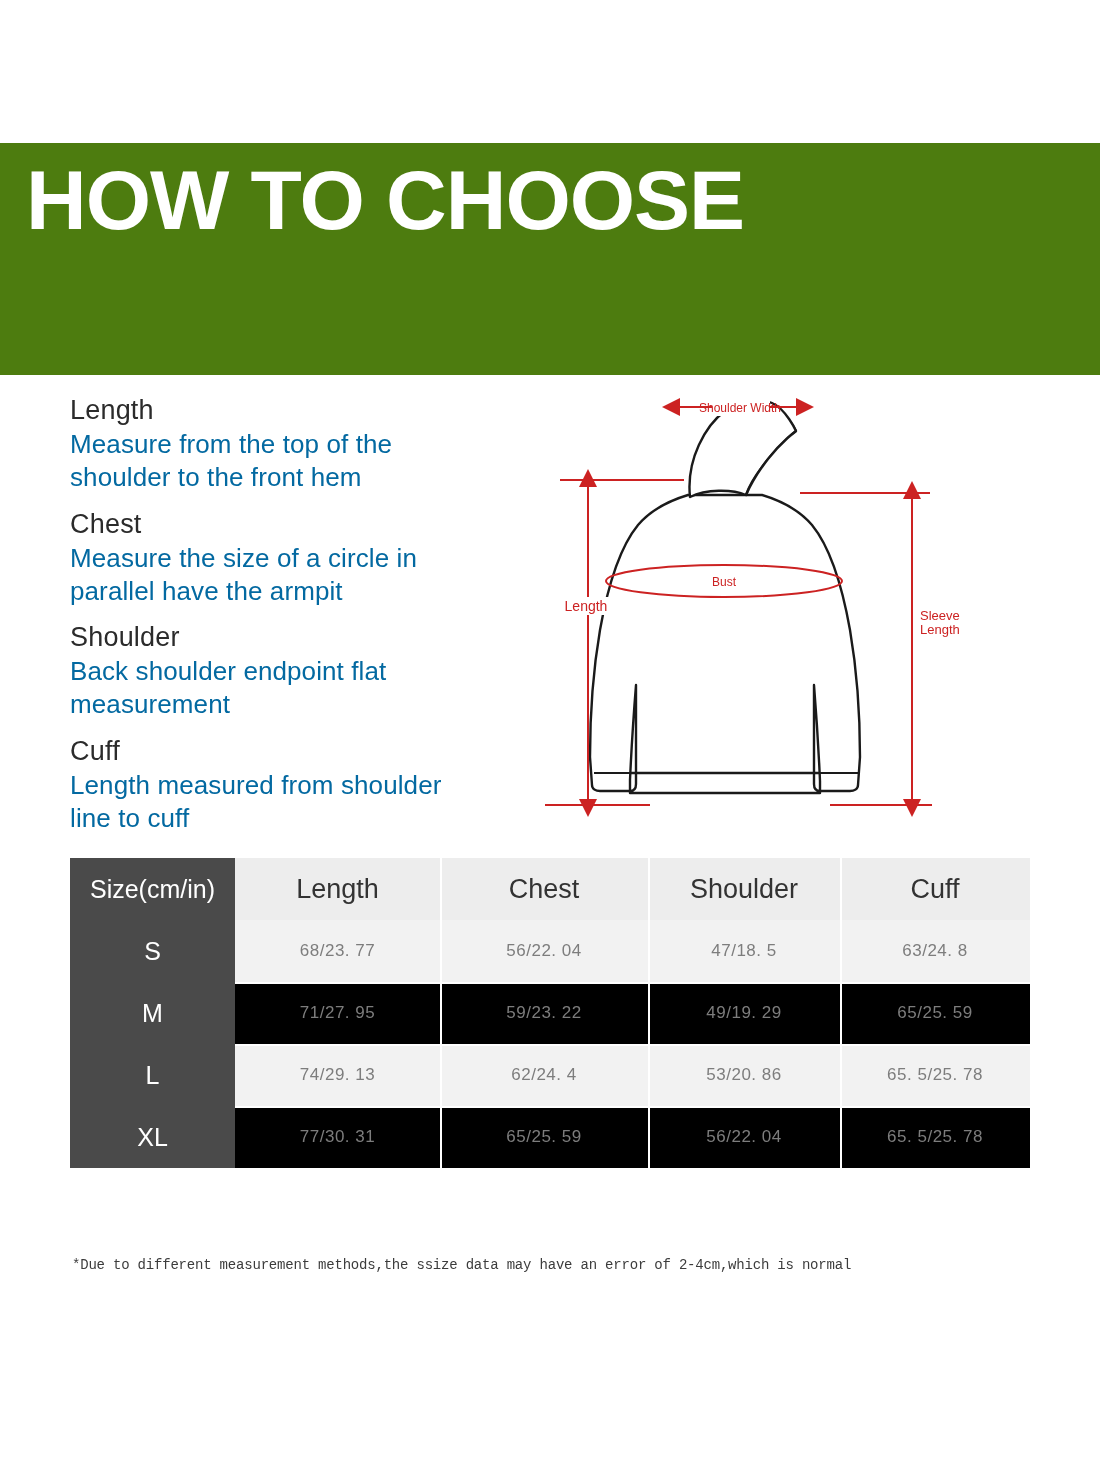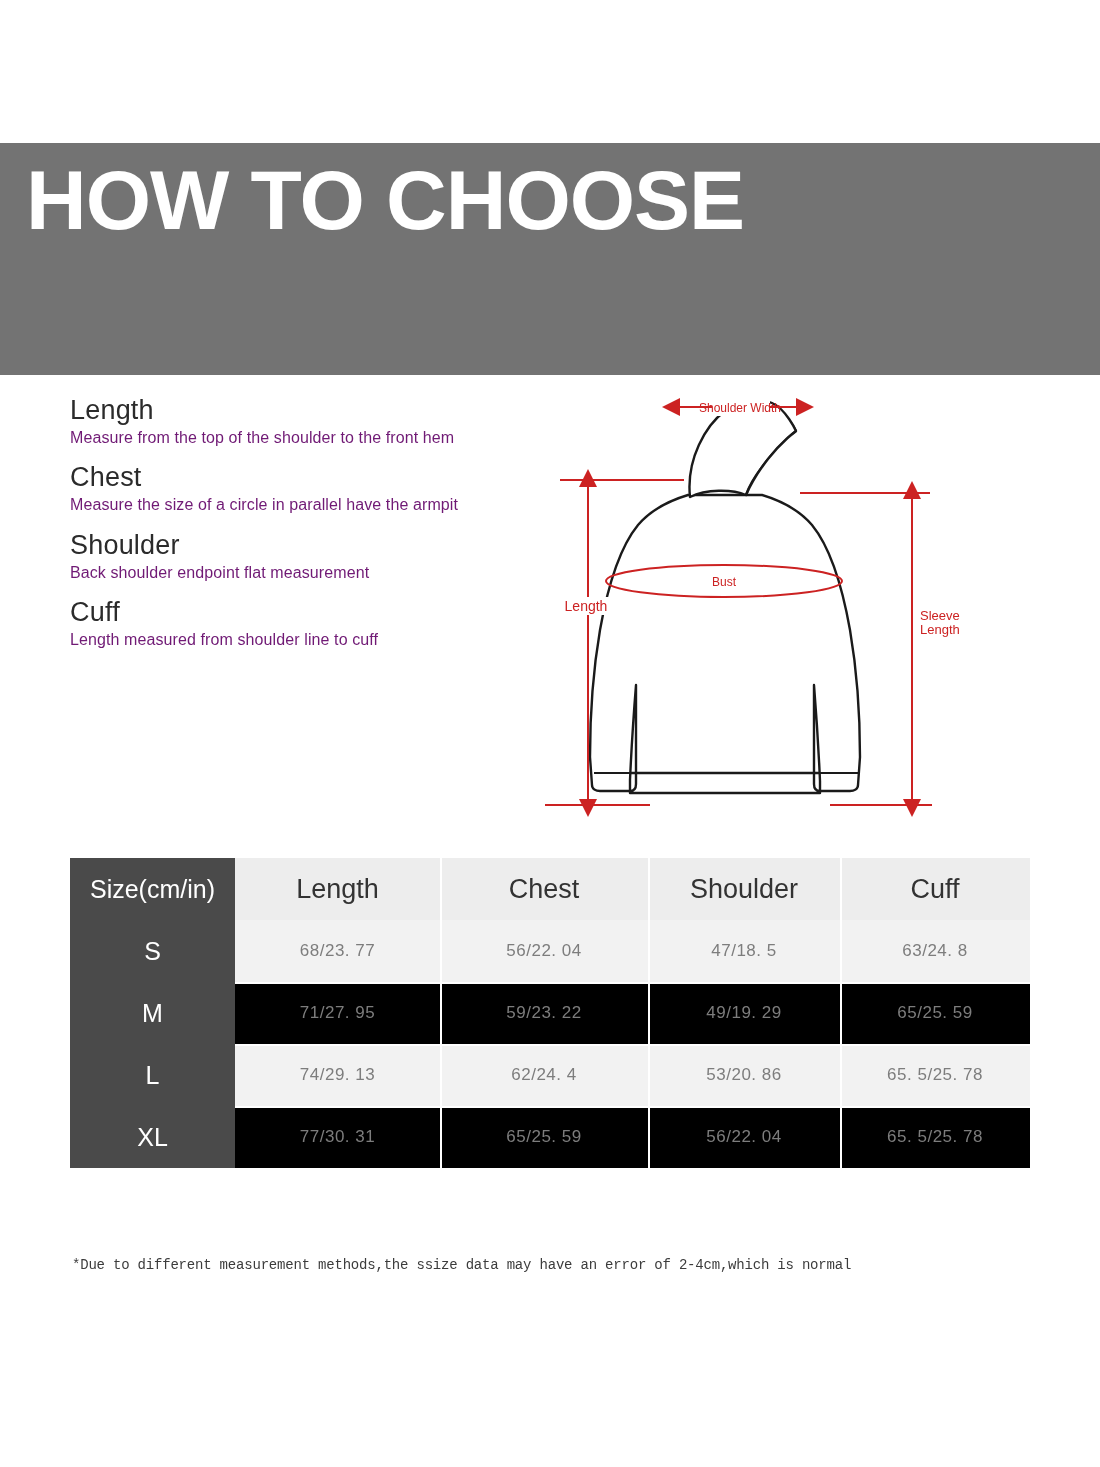--- a/index.html
+++ b/index.html
@@ -21,21 +21,21 @@
     background: #ffffff;
   }
 
   
   .banner {
     position: absolute;
     left: 0;
     top: 143px;
     width: 1100px;
     height: 232px;
-    background: #737373;
+    background: #4d7c0f;
     overflow: hidden;
   }
   .banner-line {
     color: #ffffff;
     font-family: "Liberation Sans", sans-serif;
     font-weight: bold;
     font-size: 84px;
     letter-spacing: -1px;
     line-height: 0.95;
     position: absolute;
@@ -53,22 +53,22 @@
     width: 400px;
   }
   .def-term {
     font-size: 27px;
     color: #2b2b2b;
     font-family: "Liberation Sans", sans-serif;
     margin-bottom: 2px;
     letter-spacing: 0.2px;
   }
   .def-desc {
-    font-size: 16px;
-    color: #701a75;
+    font-size: 26px;
+    color: #0369a1;
     line-height: 1.28;
     margin-bottom: 14px;
     letter-spacing: 0.1px;
   }
 
   
   .illus {
     position: absolute;
     left: 500px;
     top: 385px;

